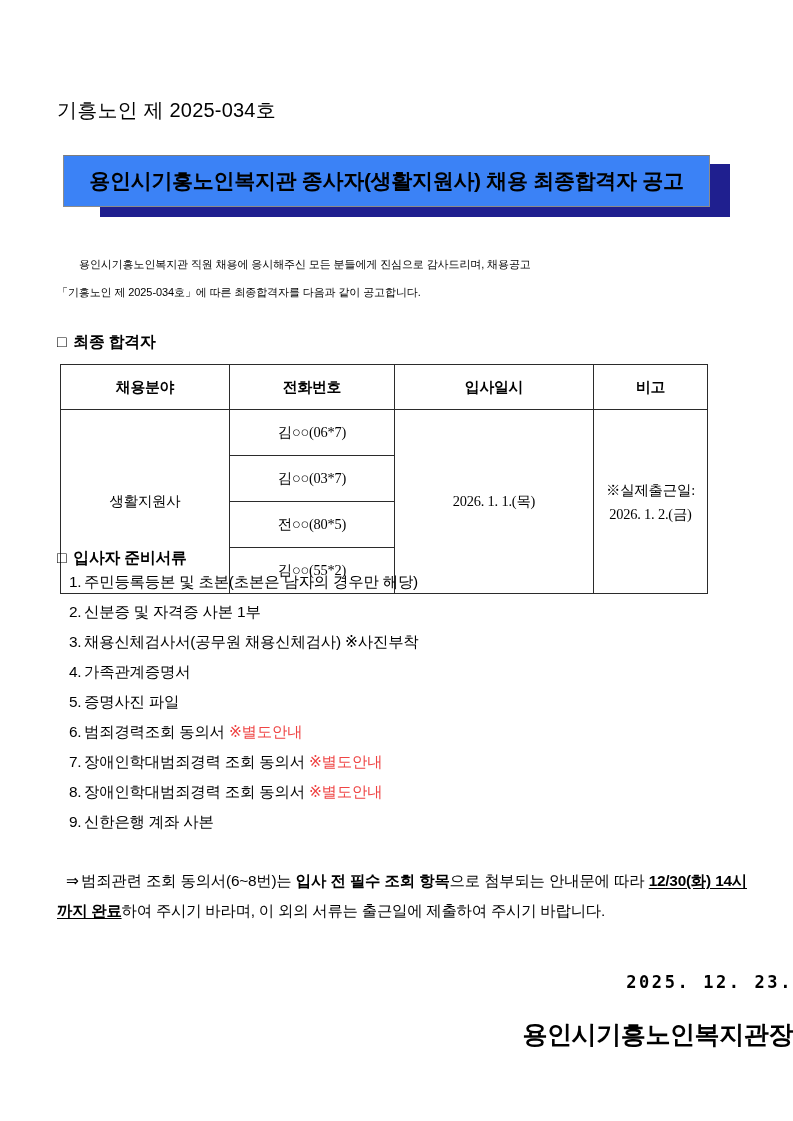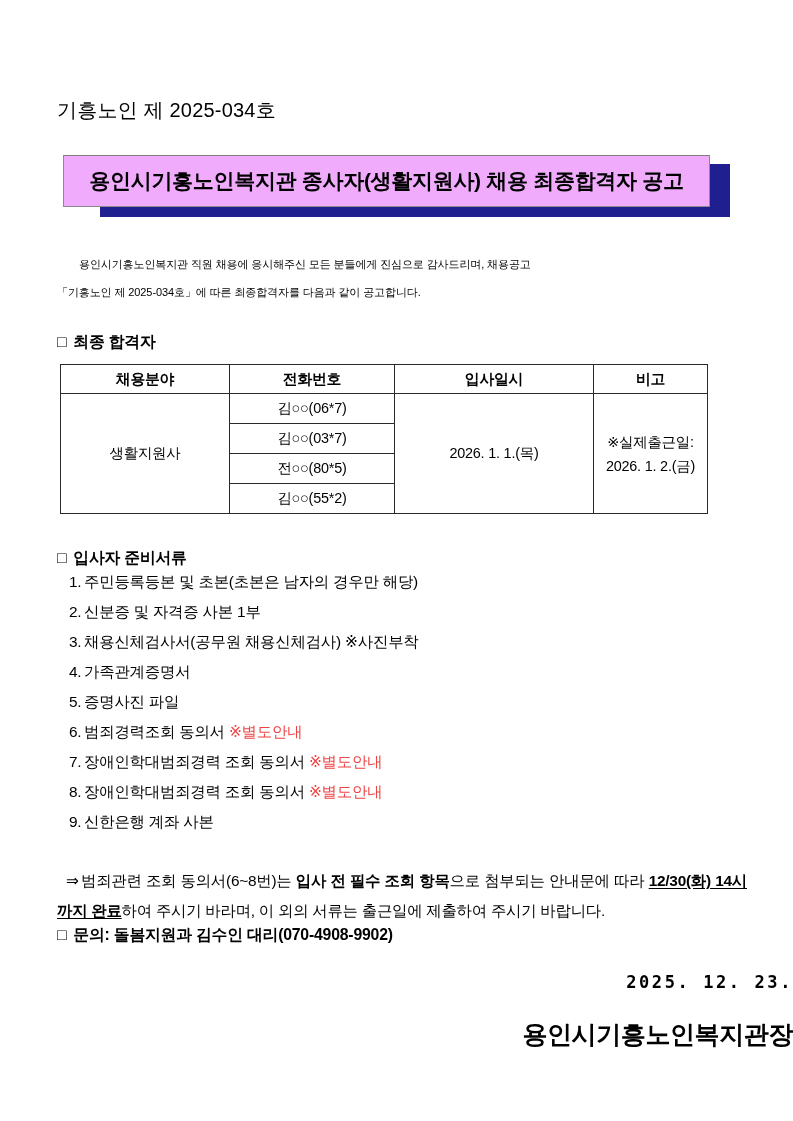--- a/index.html
+++ b/index.html
@@ -49,21 +49,21 @@
     width: 630px;
     height: 53px;
     background: #1f1f8f;
   }
   .banner-box {
     position: absolute;
     left: 0;
     top: 0;
     width: 647px;
     height: 52px;
-    background: #f0abfc;
+    background: #3b82f6;
     border: 1px solid #8b8b8b;
     border-top-color: #7d7d7d;
     box-sizing: border-box;
     display: flex;
     align-items: center;
     justify-content: center;
   }
   .banner-text {
     font-size: 21px;
     font-weight: bold;
@@ -107,22 +107,23 @@
     top: 364px;
     width: 647px;
     border-collapse: collapse;
     table-layout: fixed;
     font-size: 14.4px;
   }
   .tbl th, .tbl td {
     border: 1px solid #2b2b2b;
     text-align: center;
     vertical-align: middle;
-    padding: 0;
+    padding: 8px;
     letter-spacing: -0.2px;
+    font-family: Liberation Serif, serif;
   }
   .tbl th {
     height: 28px;
     font-weight: bold;
     font-size: 14.8px;
   }
   .tbl td.phone-cell { height: 29px; }
   .col-field { width: 169px; }
   .col-phone { width: 165px; }
   .col-date  { width: 199px; }
@@ -304,20 +305,17 @@
     <div class="doc-item">
       <span class="num">9.</span>
       <span class="txt"><span>신한은행  계좌  사본</span><span class="red"></span></span>
     </div>
   </div>
 
   <div class="arrow-note">
     <span class="arrow">⇒</span><span class="bodytext"><span>범죄관련  조회  동의서(6~8번)는 </span><b>입사 전 필수 조회 항목</b><span>으로  첨부되는  안내문에  따라  </span><u class="bu">12/30(화) 14시까지 완료</u><span>하여  주시기  바라며,  이  외의  서류는  출근일에  제출하여  주시기  바랍니다.</span></span>
   </div>
 
-  <div class="sec-heading" id="heading-contact">
-    <span class="sq">□</span><span>문의: 돌봄지원과 김수인 대리(070-4908-9902)</span>
-  </div>
 
   <div class="footer-date">2025. 12. 23.</div>
   <div class="footer-org">용인시기흥노인복지관장</div>
 
 </div>
 
 </body></html>

